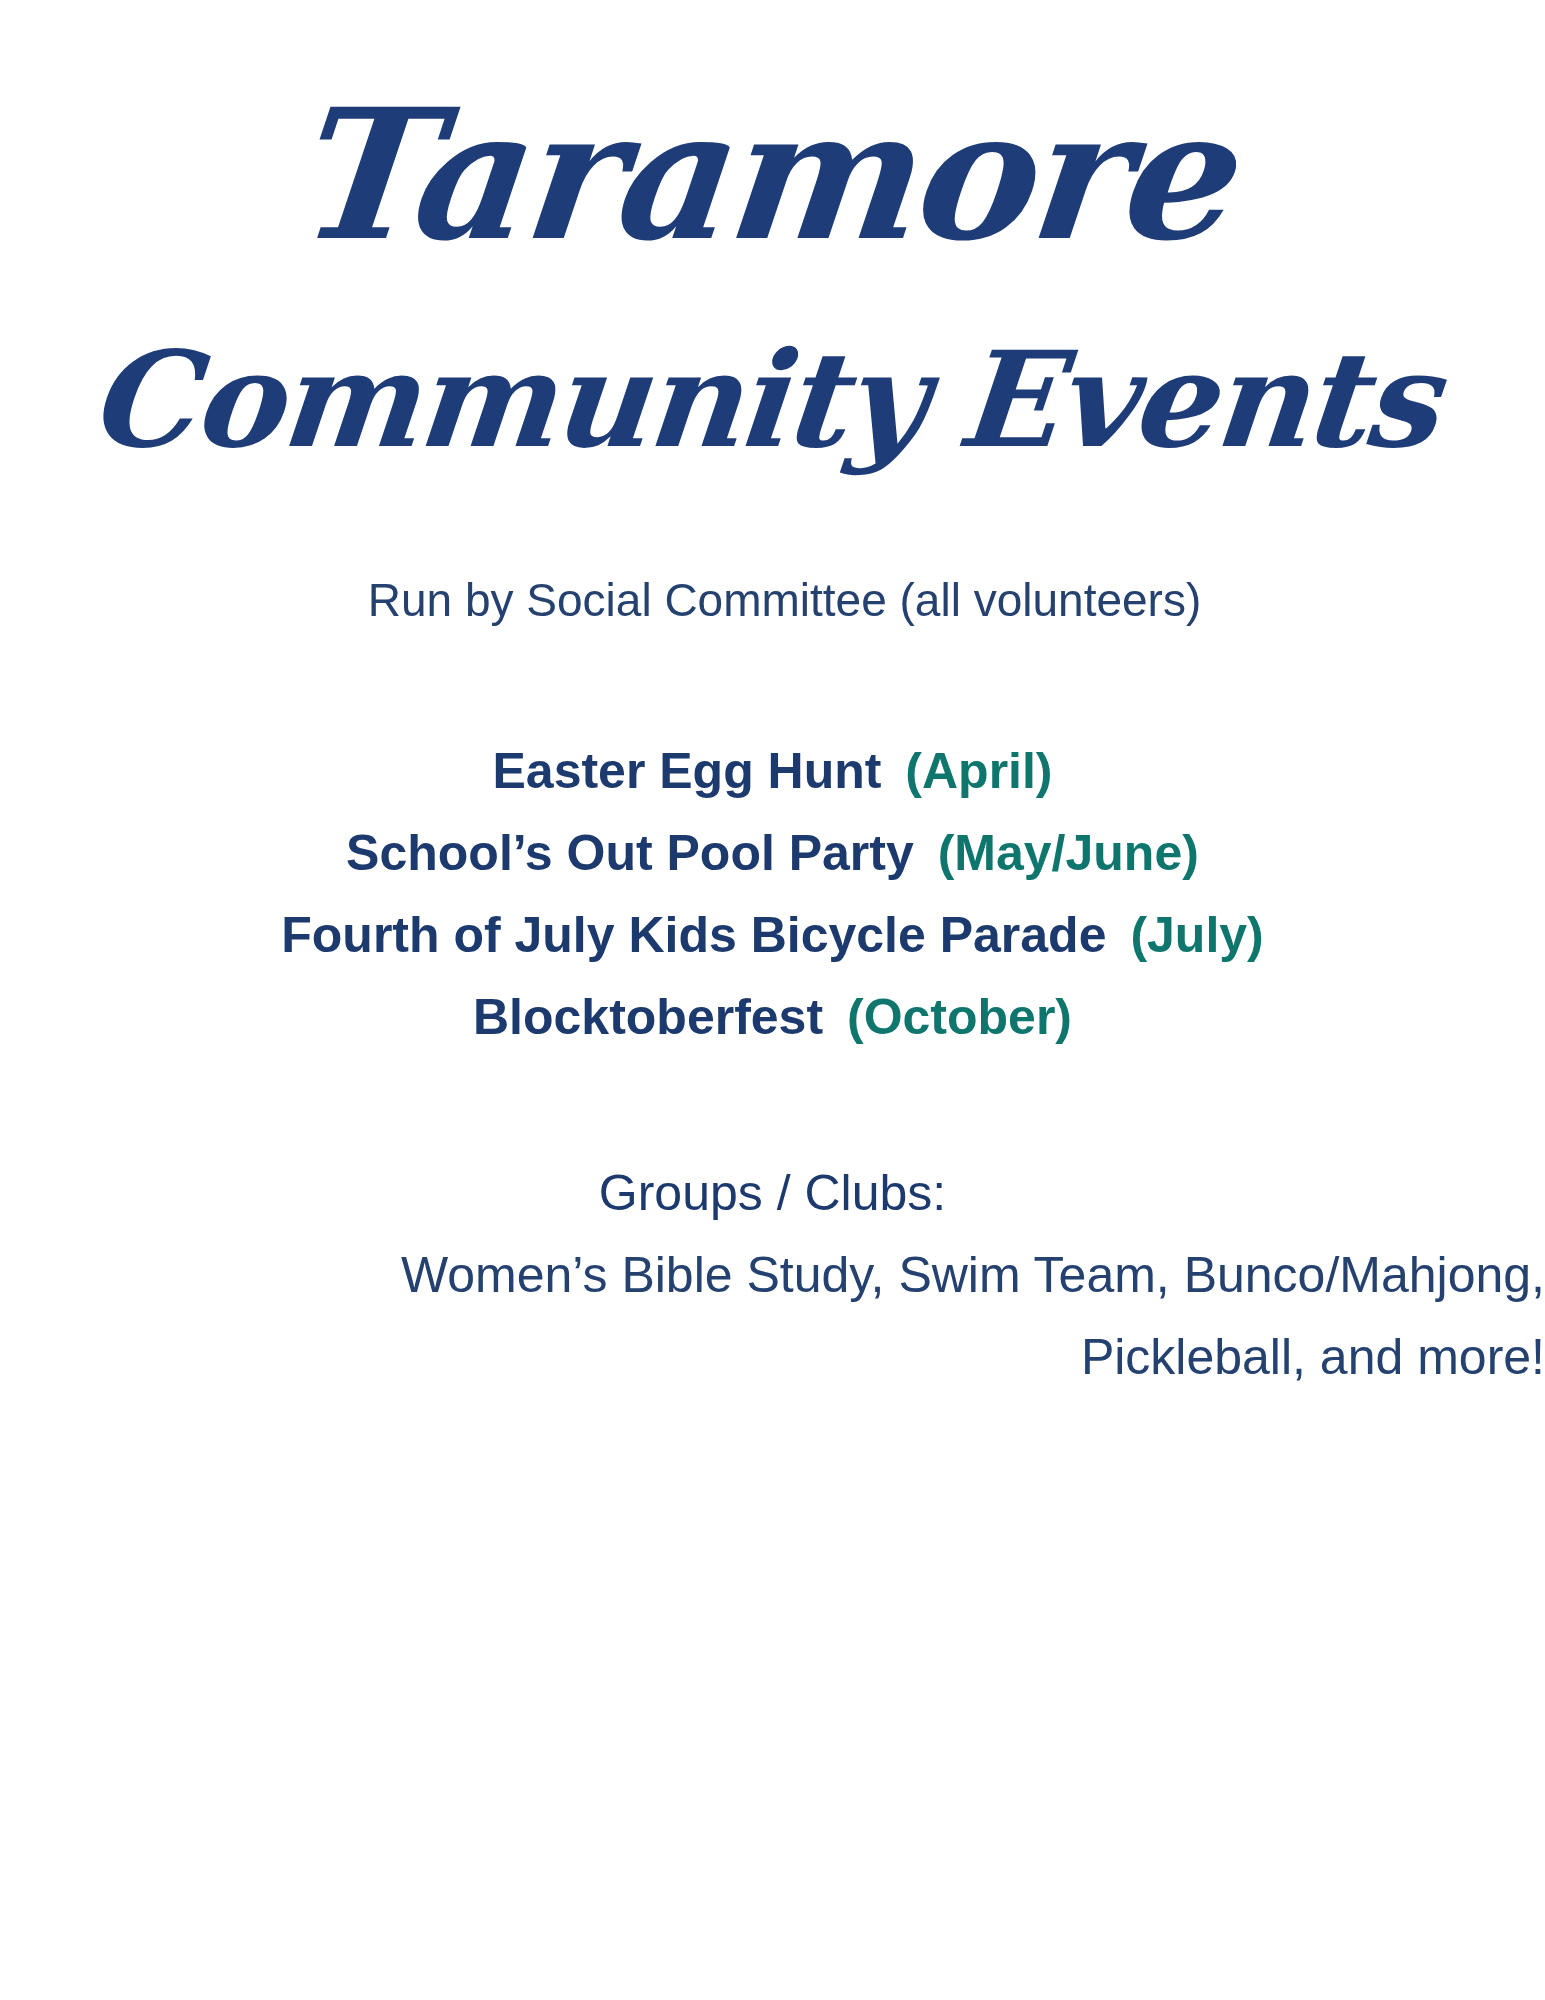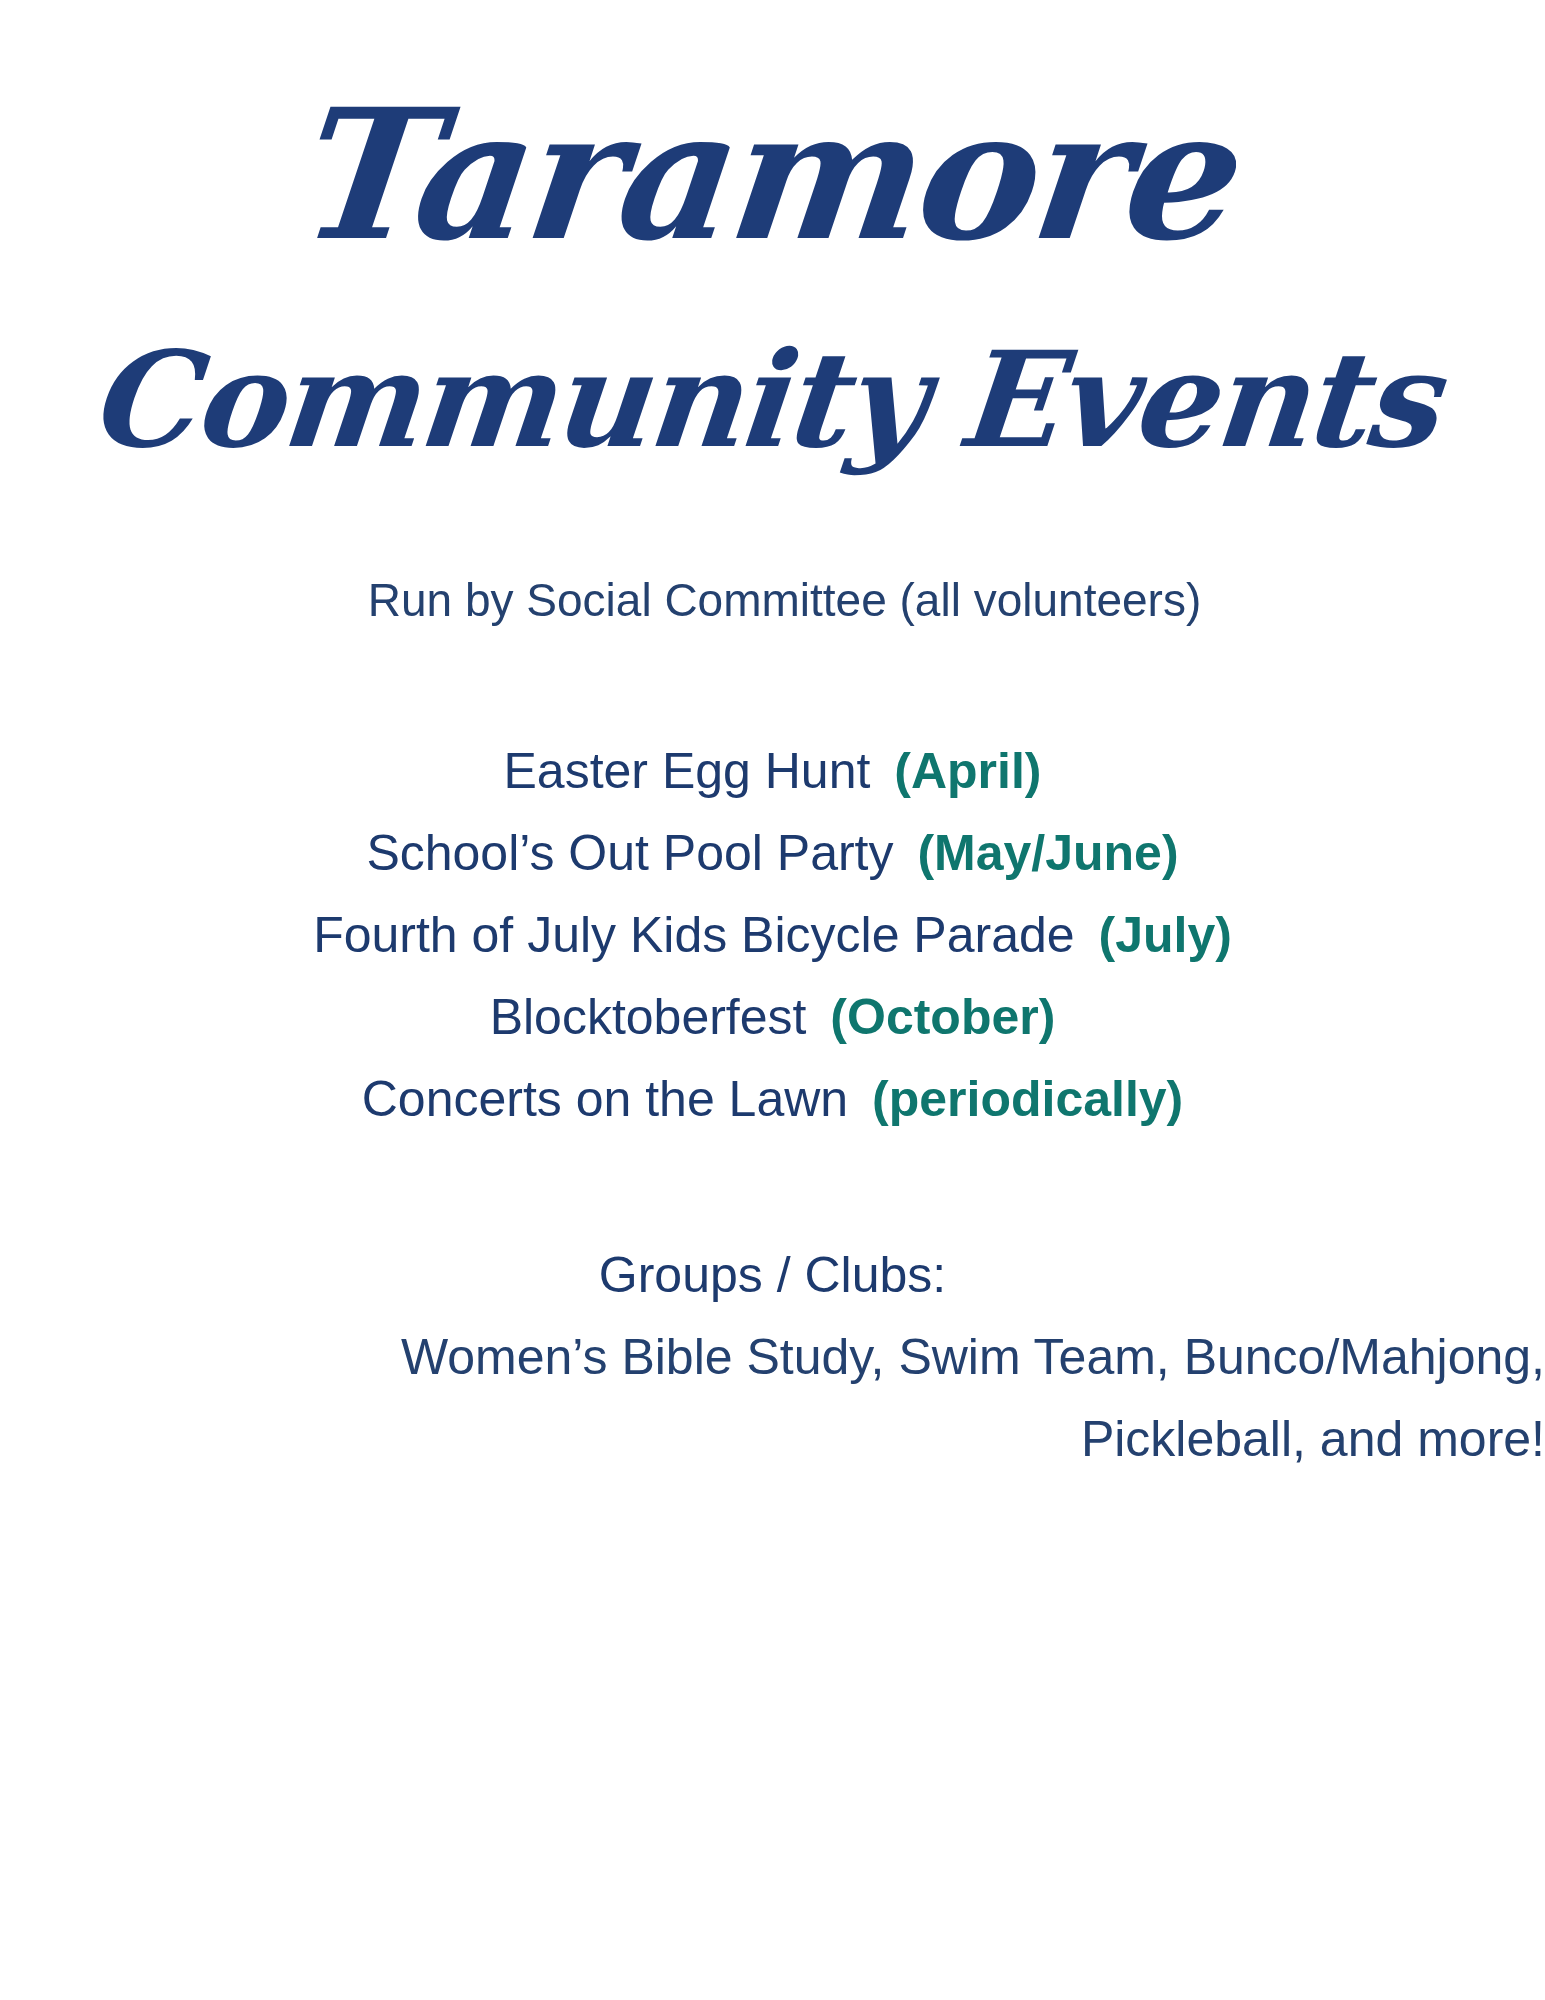--- a/index.html
+++ b/index.html
@@ -53,21 +53,21 @@
   }
   .events {
     margin-top: 102px;
   }
   .event-line {
     font-size: 50px;
     line-height: 82px;
     white-space: nowrap;
   }
   .event-name {
-    font-weight: 400;
+    font-weight: 700;
     color: #1d3a6e;
   }
   .event-detail {
     font-weight: 700;
     color: #0f766e;
     margin-left: 10px;
   }
   .groups {
     margin-top: 94px;
   }
@@ -111,24 +111,20 @@
       <span class="event-detail">(May/June)</span>
     </div>
     <div class="event-line">
       <span class="event-name">Fourth of July Kids Bicycle Parade</span>
       <span class="event-detail">(July)</span>
     </div>
     <div class="event-line">
       <span class="event-name">Blocktoberfest</span>
       <span class="event-detail">(October)</span>
     </div>
-    <div class="event-line">
-      <span class="event-name">Concerts on the Lawn</span>
-      <span class="event-detail">(periodically)</span>
-    </div>
   </div>
 
   <div class="groups">
     <div class="groups-heading">Groups / Clubs:</div>
     <div class="groups-line">Women’s Bible Study, Swim Team, Bunco/Mahjong,</div>
     <div class="groups-line">Pickleball, and more!</div>
   </div>
 
 </div>
 

